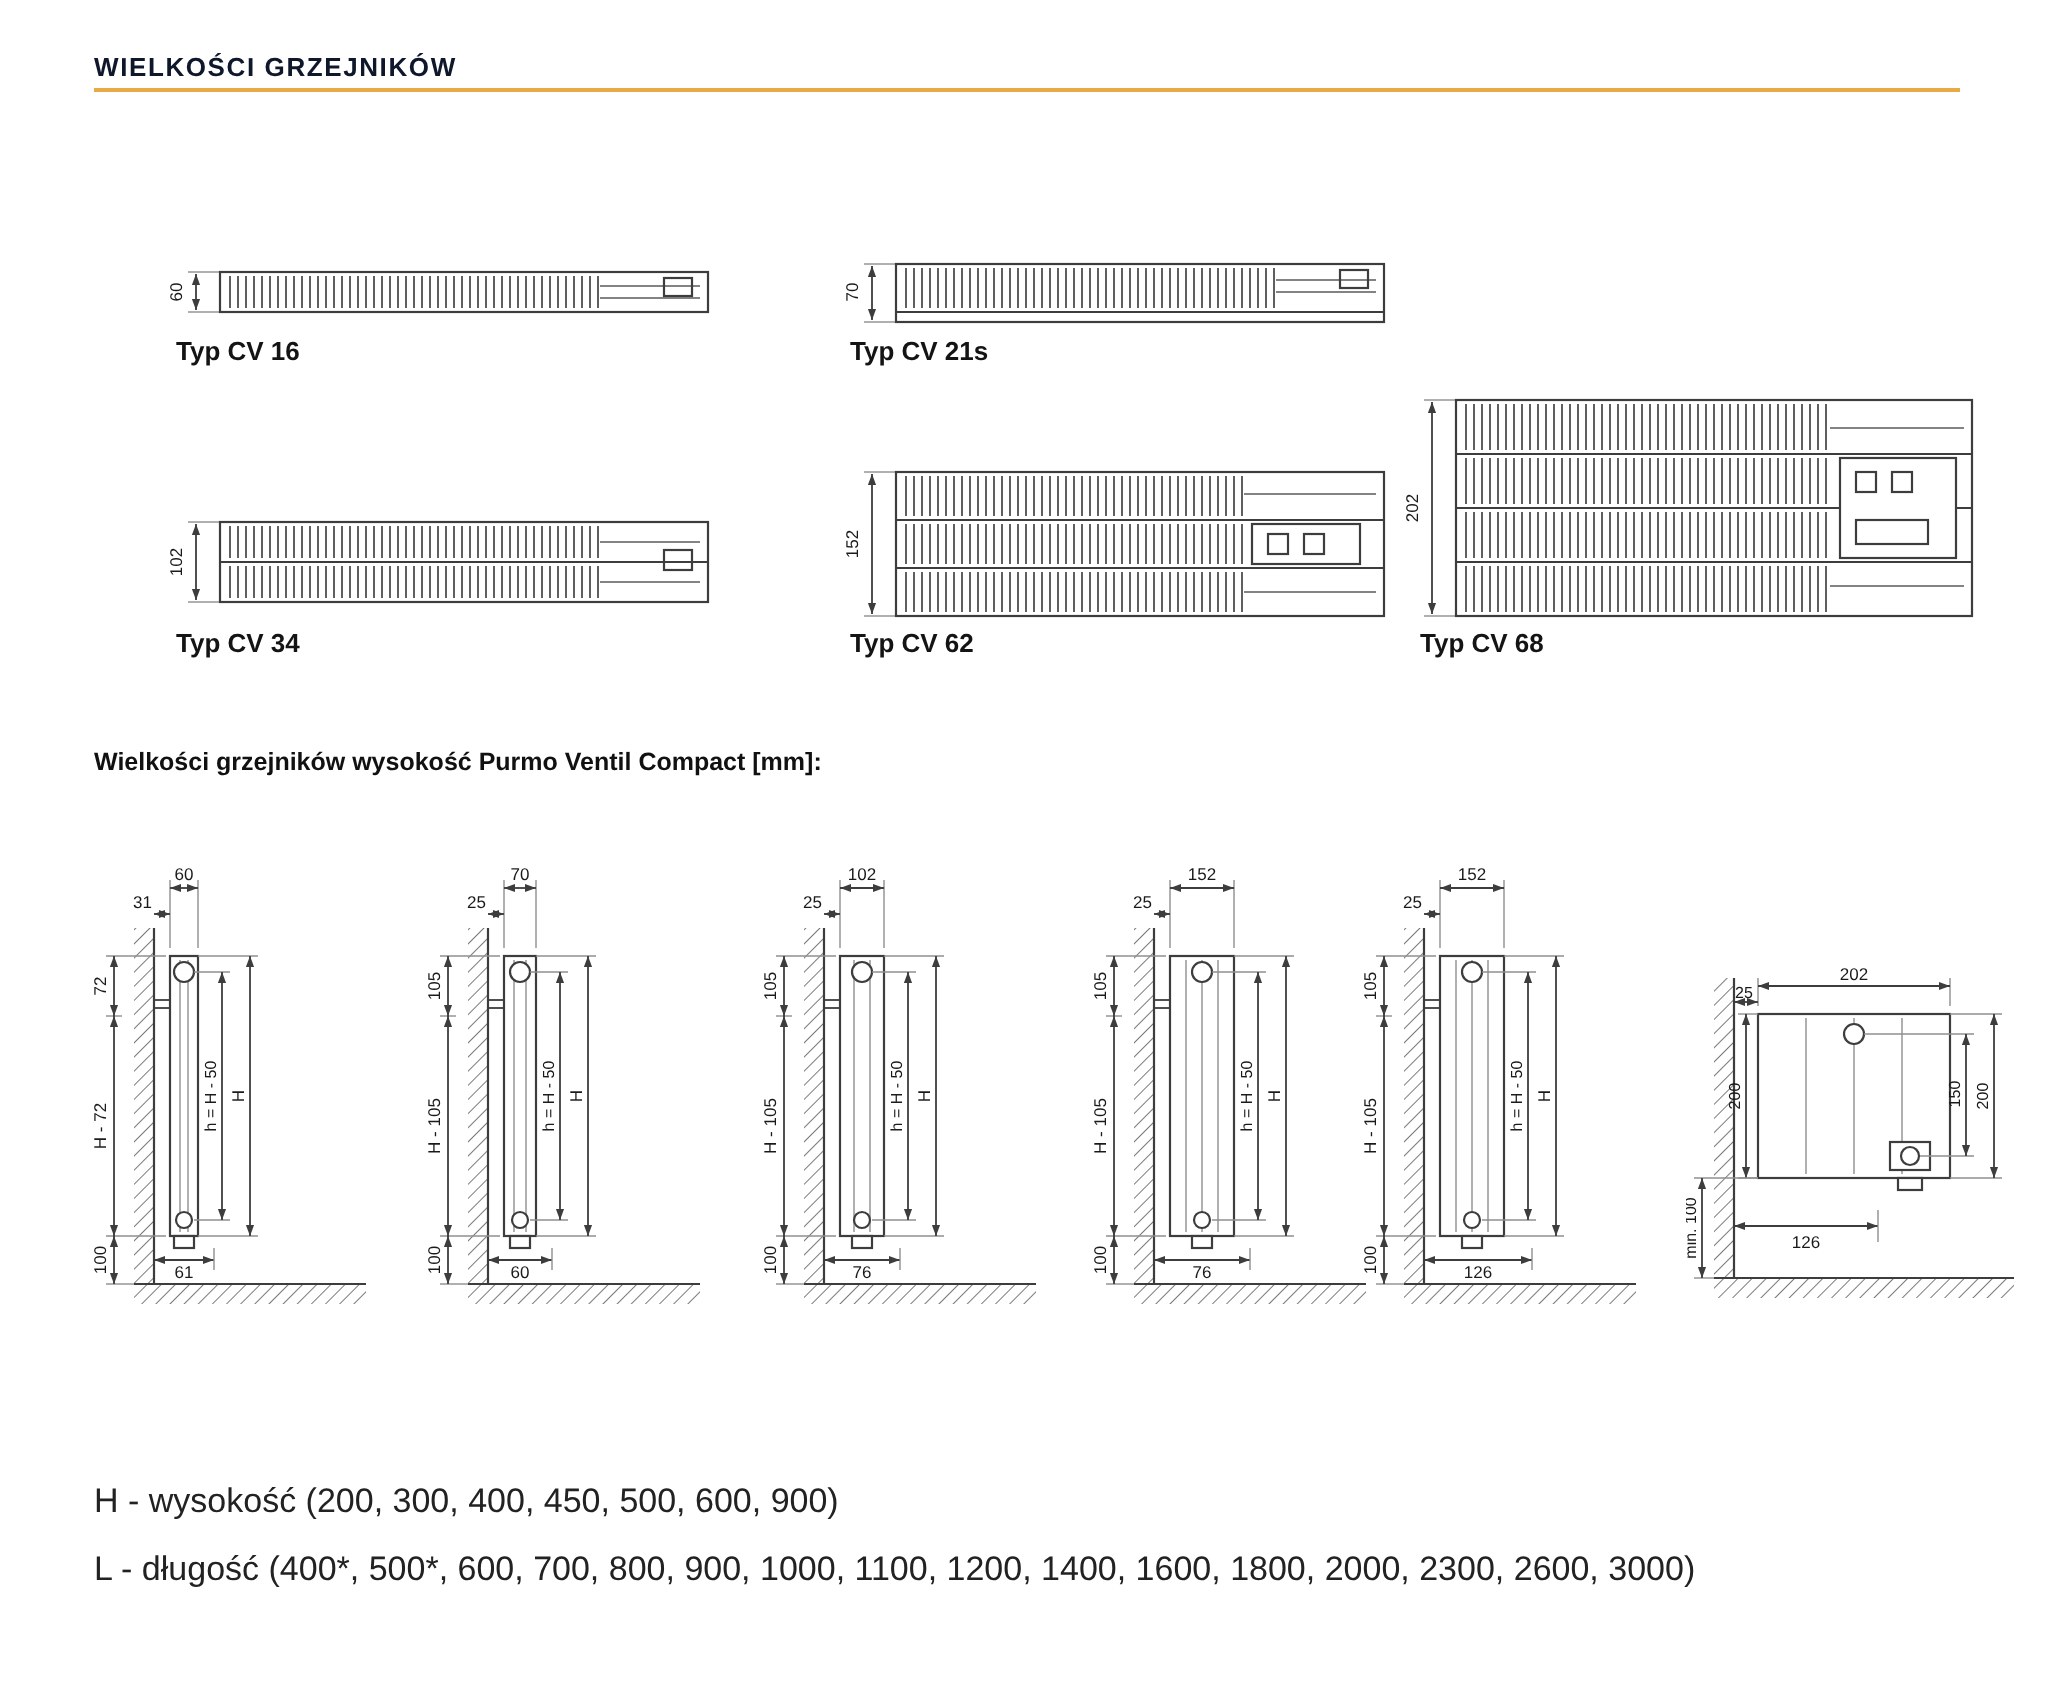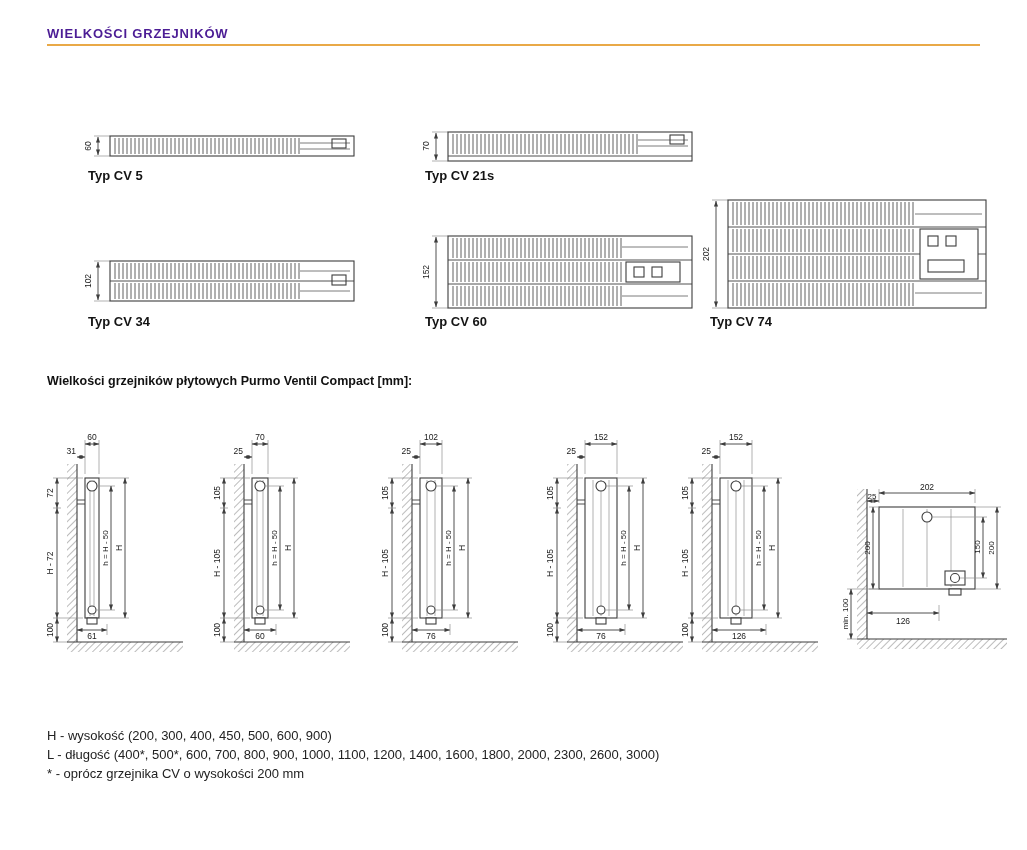--- a/index.html
+++ b/index.html
@@ -1,23 +1,23 @@
 <!DOCTYPE html>
 <html><head>
 <meta charset="utf-8">
 <style>
   * { margin:0; padding:0; box-sizing:border-box; }
   html,body { width:1027px; height:850px; background:#ffffff; font-family:"Liberation Sans", sans-serif; }
   body { position:relative; overflow:hidden; color:#1a1a1a; }
   .abs { position:absolute; }
-  .title { color:#4c1d95; font-size:13px; font-weight:700; letter-spacing:0.8px; }
+  .title { color:#0f172a; font-size:13px; font-weight:700; letter-spacing:0.8px; }
   .rule { background:#E9A947; height:2px; }
   .typ-label { font-size:13px; font-weight:700; color:#141414; }
   .subtitle { font-size:12.5px; font-weight:700; color:#111; }
-  .legend-line { font-size:13px; color:#222; line-height:19px; white-space:nowrap; }
+  .legend-line { font-size:17px; color:#222; line-height:19px; white-space:nowrap;margin-top:15px; }
   svg text { font-family:"Liberation Sans", sans-serif; fill:#1a1a1a; }
   .e  { stroke:#3d3d3d; stroke-width:1.1; fill:none; }
   .ew { stroke:#3d3d3d; stroke-width:1.1; fill:#ffffff; }
   .d  { stroke:#3d3d3d; stroke-width:0.9; fill:none; }
   .x  { stroke:#8f8f8f; stroke-width:0.7; fill:none; }
   .f  { stroke:#5a5a5a; stroke-width:0.8; fill:none; }
   .t  { font-size:8.5px; }
   .ts { font-size:8px; }
 </style>
 </head>
@@ -133,28 +133,28 @@
       <rect x="30" y="85" width="185" height="23" fill="url(#fins)"></rect>
       <line x1="215" y1="16" x2="282" y2="16" class="f"></line>
         <line x1="215" y1="95" x2="282" y2="95" class="f"></line>
       <rect x="220" y="31" width="58" height="50" class="ew"></rect>
       <rect x="228" y="38" width="10" height="10" class="e"></rect>
         <rect x="246" y="38" width="10" height="10" class="e"></rect>
       <rect x="228" y="62" width="36" height="12" class="e"></rect>
     </g>
   </svg>
 
-  <div class="abs typ-label" style="left:88px;top:168px">Typ CV 5</div>
+  <div class="abs typ-label" style="left:88px;top:168px">Typ CV 16</div>
   <div class="abs typ-label" style="left:425px;top:168px">Typ CV 21s</div>
   <div class="abs typ-label" style="left:88px;top:314px">Typ CV 34</div>
-  <div class="abs typ-label" style="left:425px;top:314px">Typ CV 60</div>
-  <div class="abs typ-label" style="left:710px;top:314px">Typ CV 74</div>
+  <div class="abs typ-label" style="left:425px;top:314px">Typ CV 62</div>
+  <div class="abs typ-label" style="left:710px;top:314px">Typ CV 68</div>
 </div>
 
-<div class="abs subtitle" style="left:47px;top:374px">Wielkości grzejników płytowych Purmo Ventil Compact [mm]:</div>
+<div class="abs subtitle" style="left:47px;top:374px">Wielkości grzejników wysokość Purmo Ventil Compact [mm]:</div>
 
 <div>
 
   <svg class="abs" style="left:45px;top:430px" width="140" height="245">
     <g>
       <rect x="22" y="34" width="10" height="178" fill="url(#hatch)"></rect>
       <line x1="32" y1="34" x2="32" y2="212" class="e"></line>
       <rect x="22" y="212" width="116" height="10" fill="url(#hatch)"></rect>
       <line x1="22" y1="212" x2="138" y2="212" class="e"></line>
     </g>
@@ -436,14 +436,13 @@
       <line x1="24" y1="132" x2="96" y2="132" class="d" marker-start="url(#ar)" marker-end="url(#ar)"></line>
       <line x1="96" y1="124" x2="96" y2="140" class="x"></line>
       <text x="60" y="143" class="t" text-anchor="middle">126</text>
     </g>
   </svg>
 </div>
 
 <div class="abs" style="left:47px;top:726px">
   <div class="legend-line">H - wysokość (200, 300, 400, 450, 500, 600, 900)</div>
   <div class="legend-line">L - długość (400*, 500*, 600, 700, 800, 900, 1000, 1100, 1200, 1400, 1600, 1800, 2000, 2300, 2600, 3000)</div>
-  <div class="legend-line">* - oprócz grzejnika CV o wysokości 200 mm</div>
 </div>
 
 </body></html>

